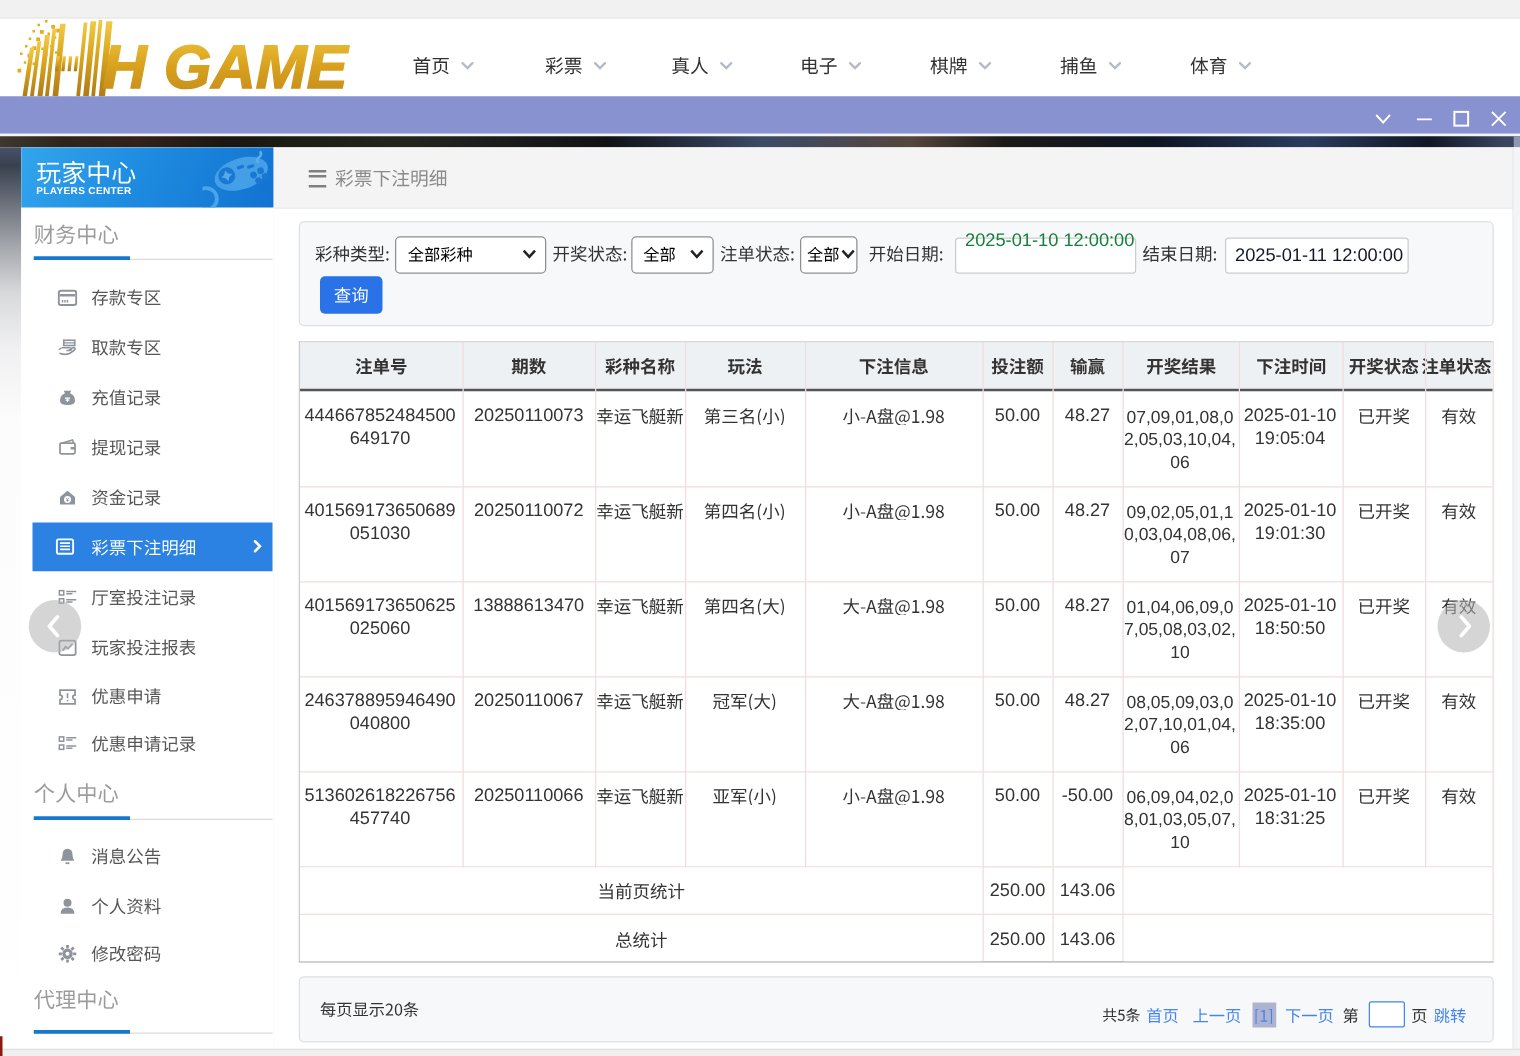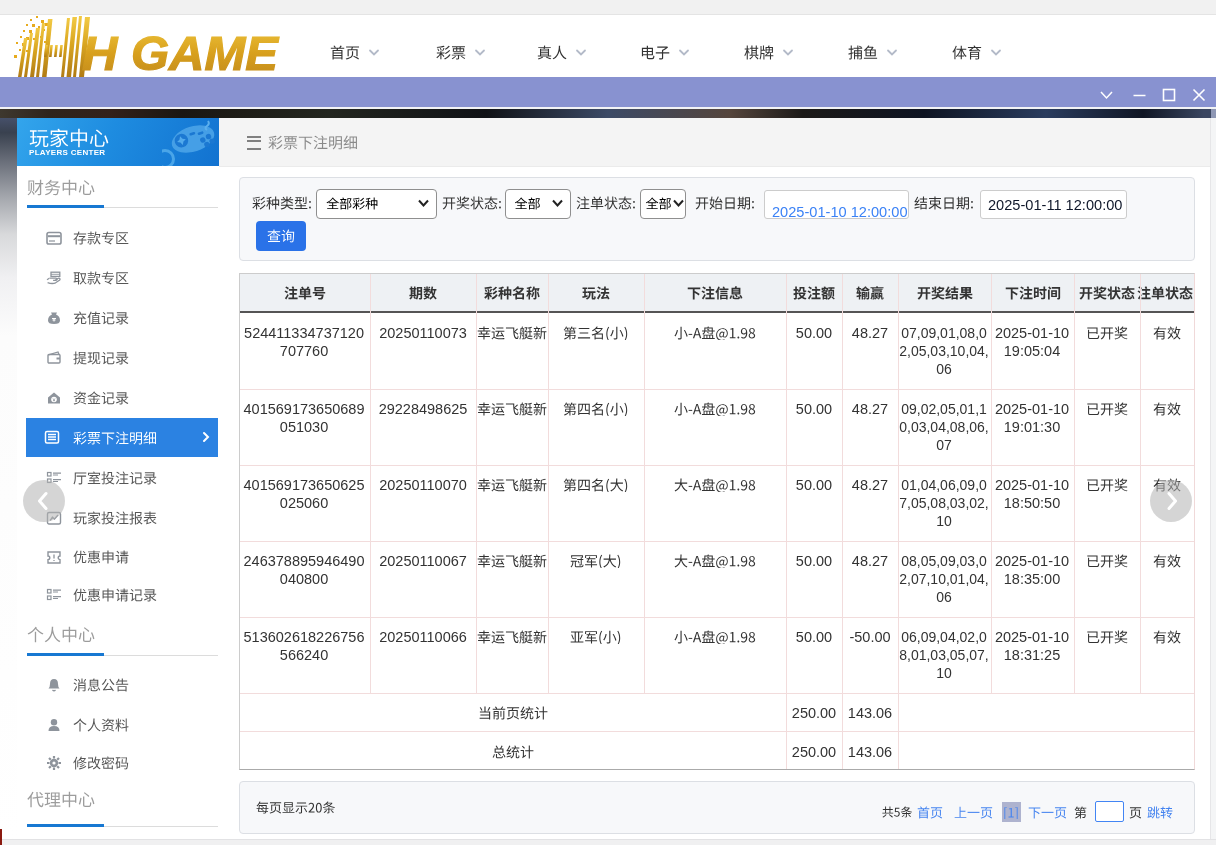--- a/index.html
+++ b/index.html
@@ -681,21 +681,21 @@
       <g transform="scale(1,-1)" fill="#333">
         <use href="#gr5f00" x="0"></use>
         <use href="#gr59cb" x="1000"></use>
         <use href="#gr65e5" x="2000"></use>
         <use href="#gr671f" x="3000"></use>
         <use href="#gr003a" x="4000"></use>
       </g>
     </svg>
   </div>
 <div class="abs" style="left:764px;top:190px;width:145px;height:29px;background:#fff;border:1px solid #ccc;border-radius:3px;box-sizing:border-box"></div>
-<div class="abs lsans" style="left:772px;top:203px;font-size:14.6px;color:#3b82f6">2025-01-10 12:00:00</div>
+<div class="abs lsans" style="left:772px;top:184px;font-size:14.6px;color:#15803d">2025-01-10 12:00:00</div>
 <div style="position:absolute;left:914.0px;top:196.0px;line-height:0">
     <svg class="" style="" width="59.9" height="14" viewBox="0 -880 4278 1000">
       <g transform="scale(1,-1)" fill="#333">
         <use href="#gr7ed3" x="0"></use>
         <use href="#gr675f" x="1000"></use>
         <use href="#gr65e5" x="2000"></use>
         <use href="#gr671f" x="3000"></use>
         <use href="#gr003a" x="4000"></use>
       </g>
     </svg>
@@ -824,24 +824,24 @@
 <div class="abs" style="left:898px;top:274px;width:1px;height:495px;background:#f2dcdc"></div>
 <div class="abs" style="left:991px;top:274px;width:1px;height:495px;background:#f2dcdc"></div>
 <div class="abs" style="left:1074px;top:274px;width:1px;height:495px;background:#f2dcdc"></div>
 <div class="abs" style="left:1140px;top:274px;width:1px;height:495px;background:#f2dcdc"></div>
 <div class="abs" style="left:240px;top:389px;width:954px;height:1px;background:#f2dcdc"></div>
 <div class="abs" style="left:240px;top:465px;width:954px;height:1px;background:#f2dcdc"></div>
 <div class="abs" style="left:240px;top:541px;width:954px;height:1px;background:#f2dcdc"></div>
 <div class="abs" style="left:240px;top:617px;width:954px;height:1px;background:#f2dcdc"></div>
 <div class="abs" style="left:240px;top:693px;width:954px;height:1px;background:#f2dcdc"></div>
 <div class="abs lsans" style="left:304px;top:324px;width:0;font-size:14.5px;color:#333;display:flex;justify-content:center;white-space:nowrap">
-    <span>524411334737120</span>
+    <span>444667852484500</span>
   </div>
 <div class="abs lsans" style="left:304px;top:342px;width:0;font-size:14.5px;color:#333;display:flex;justify-content:center;white-space:nowrap">
-    <span>707760</span>
+    <span>649170</span>
   </div>
 <div class="abs lsans" style="left:423px;top:324px;width:0;font-size:14.5px;color:#333;display:flex;justify-content:center;white-space:nowrap">
     <span>20250110073</span>
   </div>
 <div style="position:absolute;left:477.0px;top:326.0px;line-height:0">
     <svg class="" style="" width="70.0" height="14" viewBox="0 -880 5000 1000">
       <g transform="scale(1,-1)" fill="#333">
         <use href="#gr5e78" x="0"></use>
         <use href="#gr8fd0" x="1000"></use>
         <use href="#gr98de" x="2000"></use>
@@ -915,21 +915,21 @@
       </g>
     </svg>
   </div>
 <div class="abs lsans" style="left:304px;top:400px;width:0;font-size:14.5px;color:#333;display:flex;justify-content:center;white-space:nowrap">
     <span>401569173650689</span>
   </div>
 <div class="abs lsans" style="left:304px;top:418px;width:0;font-size:14.5px;color:#333;display:flex;justify-content:center;white-space:nowrap">
     <span>051030</span>
   </div>
 <div class="abs lsans" style="left:423px;top:400px;width:0;font-size:14.5px;color:#333;display:flex;justify-content:center;white-space:nowrap">
-    <span>29228498625</span>
+    <span>20250110072</span>
   </div>
 <div style="position:absolute;left:477.0px;top:402.0px;line-height:0">
     <svg class="" style="" width="70.0" height="14" viewBox="0 -880 5000 1000">
       <g transform="scale(1,-1)" fill="#333">
         <use href="#gr5e78" x="0"></use>
         <use href="#gr8fd0" x="1000"></use>
         <use href="#gr98de" x="2000"></use>
         <use href="#gr8247" x="3000"></use>
         <use href="#gr65b0" x="4000"></use>
       </g>
@@ -1000,21 +1000,21 @@
       </g>
     </svg>
   </div>
 <div class="abs lsans" style="left:304px;top:476px;width:0;font-size:14.5px;color:#333;display:flex;justify-content:center;white-space:nowrap">
     <span>401569173650625</span>
   </div>
 <div class="abs lsans" style="left:304px;top:494px;width:0;font-size:14.5px;color:#333;display:flex;justify-content:center;white-space:nowrap">
     <span>025060</span>
   </div>
 <div class="abs lsans" style="left:423px;top:476px;width:0;font-size:14.5px;color:#333;display:flex;justify-content:center;white-space:nowrap">
-    <span>20250110070</span>
+    <span>13888613470</span>
   </div>
 <div style="position:absolute;left:477.0px;top:478.0px;line-height:0">
     <svg class="" style="" width="70.0" height="14" viewBox="0 -880 5000 1000">
       <g transform="scale(1,-1)" fill="#333">
         <use href="#gr5e78" x="0"></use>
         <use href="#gr8fd0" x="1000"></use>
         <use href="#gr98de" x="2000"></use>
         <use href="#gr8247" x="3000"></use>
         <use href="#gr65b0" x="4000"></use>
       </g>
@@ -1166,21 +1166,21 @@
       <g transform="scale(1,-1)" fill="#333">
         <use href="#gr6709" x="0"></use>
         <use href="#gr6548" x="1000"></use>
       </g>
     </svg>
   </div>
 <div class="abs lsans" style="left:304px;top:628px;width:0;font-size:14.5px;color:#333;display:flex;justify-content:center;white-space:nowrap">
     <span>513602618226756</span>
   </div>
 <div class="abs lsans" style="left:304px;top:646px;width:0;font-size:14.5px;color:#333;display:flex;justify-content:center;white-space:nowrap">
-    <span>566240</span>
+    <span>457740</span>
   </div>
 <div class="abs lsans" style="left:423px;top:628px;width:0;font-size:14.5px;color:#333;display:flex;justify-content:center;white-space:nowrap">
     <span>20250110066</span>
   </div>
 <div style="position:absolute;left:477.0px;top:630.0px;line-height:0">
     <svg class="" style="" width="70.0" height="14" viewBox="0 -880 5000 1000">
       <g transform="scale(1,-1)" fill="#333">
         <use href="#gr5e78" x="0"></use>
         <use href="#gr8fd0" x="1000"></use>
         <use href="#gr98de" x="2000"></use>

